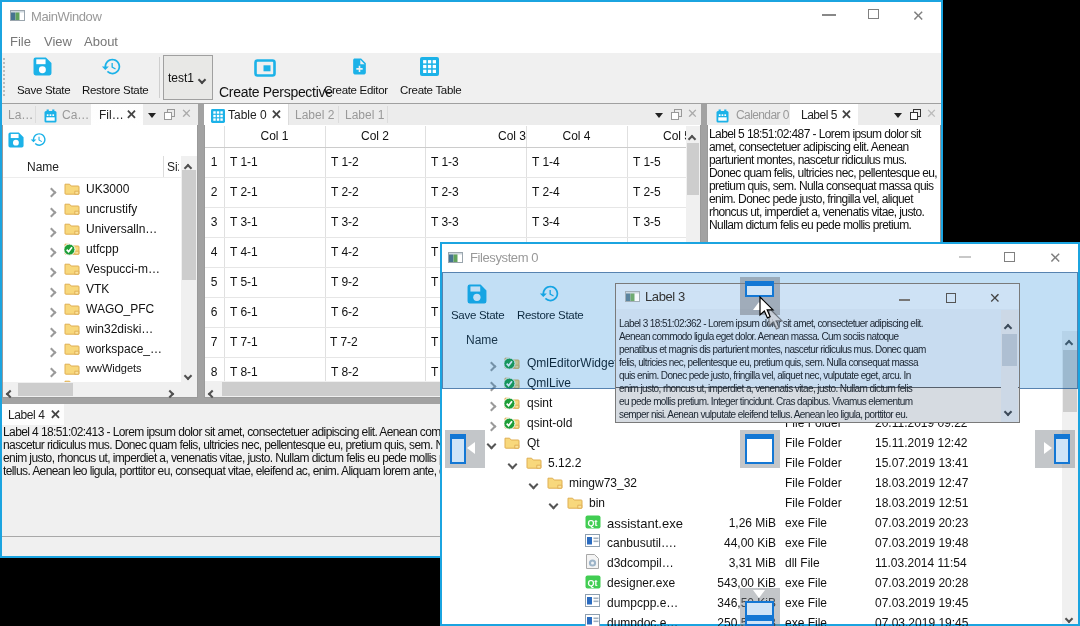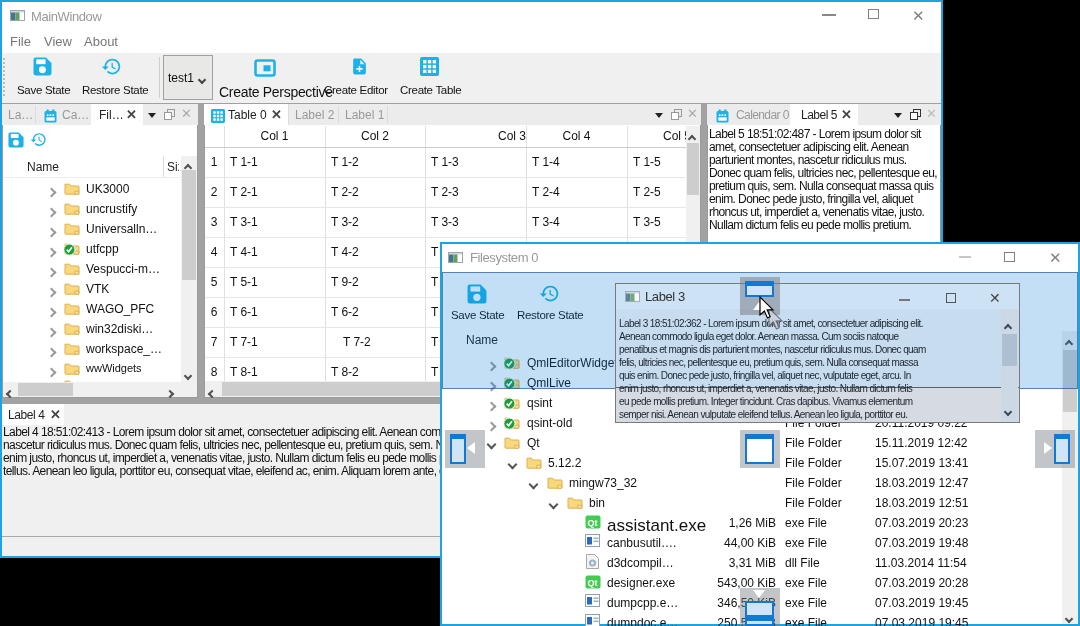--- a/index.html
+++ b/index.html
@@ -329,21 +329,21 @@
 <div class="cell" style="left:532px;top:275px">T 5-4</div>
 <div class="cell" style="left:633px;top:275px">T 5-5</div>
 <div class="cell" style="left:204px;top:305px;width:20px;text-align:center">6</div>
 <div class="cell" style="left:230px;top:305px">T 6-1</div>
 <div class="cell" style="left:331px;top:305px">T 6-2</div>
 <div class="cell" style="left:431px;top:305px">T 6-3</div>
 <div class="cell" style="left:532px;top:305px">T 6-4</div>
 <div class="cell" style="left:633px;top:305px">T 6-5</div>
 <div class="cell" style="left:204px;top:335px;width:20px;text-align:center">7</div>
 <div class="cell" style="left:230px;top:335px">T 7-1</div>
-<div class="cell" style="left:343px;top:335px">T 7-2</div>
+<div class="cell" style="left:330px;top:335px">T 7-2</div>
 <div class="cell" style="left:431px;top:335px">T 7-3</div>
 <div class="cell" style="left:532px;top:335px">T 7-4</div>
 <div class="cell" style="left:633px;top:335px">T 7-5</div>
 <div class="cell" style="left:204px;top:365px;width:20px;text-align:center">8</div>
 <div class="cell" style="left:230px;top:365px">T 8-1</div>
 <div class="cell" style="left:331px;top:365px">T 8-2</div>
 <div class="cell" style="left:431px;top:365px">T 8-3</div>
 <div class="cell" style="left:532px;top:365px">T 8-4</div>
 <div class="cell" style="left:633px;top:365px">T 8-5</div>
 
@@ -519,21 +519,21 @@
   </div>
 <div class="ab nw" style="left:589px;top:496px;font-size:12px">bin</div>
 <div class="ab nw" style="left:785px;top:496px;font-size:12px">File Folder</div>
 <div class="ab nw" style="left:875px;top:496px;font-size:12px">18.03.2019 12:51</div>
 <div class="ab" style="left:585px;top:514px">
     <svg width="16" height="16">
       <rect x="0.5" y="1.5" width="15" height="13" rx="2" fill="#41cd52"></rect>
       <text x="7.5" y="11.5" font-size="9" font-weight="bold" fill="#fff" text-anchor="middle" font-family="Liberation Sans">Qt</text>
     </svg>
   </div>
-<div class="ab nw" style="left:607px;top:516px;font-size:17px">assistant.exe</div>
+<div class="ab nw" style="left:607px;top:516px;font-size:13px">assistant.exe</div>
 <div class="ab nw" style="left:696px;top:516px;width:80px;text-align:right;font-size:12px">1,26 MiB</div>
 <div class="ab nw" style="left:785px;top:516px;font-size:12px">exe File</div>
 <div class="ab nw" style="left:875px;top:516px;font-size:12px">07.03.2019 20:23</div>
 <div class="ab" style="left:585px;top:534px">
     <svg width="16" height="14">
       <rect x="0.5" y="0.5" width="14" height="12" fill="#fff" stroke="#8fa0b0"></rect>
       <rect x="2" y="3" width="5" height="7.5" fill="#2a6bc0"></rect>
       <rect x="8.5" y="3.5" width="5" height="1.6" fill="#9fb0c0"></rect>
       <rect x="8.5" y="6.5" width="5" height="1.6" fill="#9fb0c0"></rect>
     </svg>

